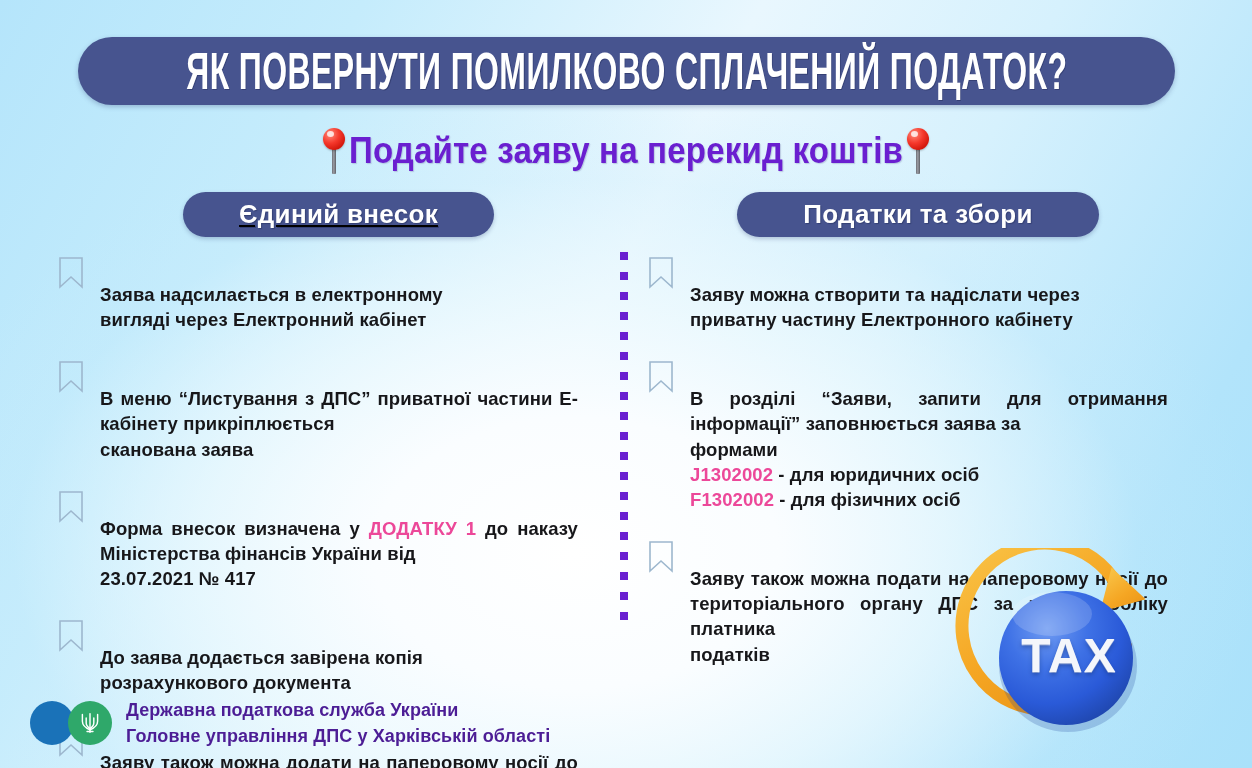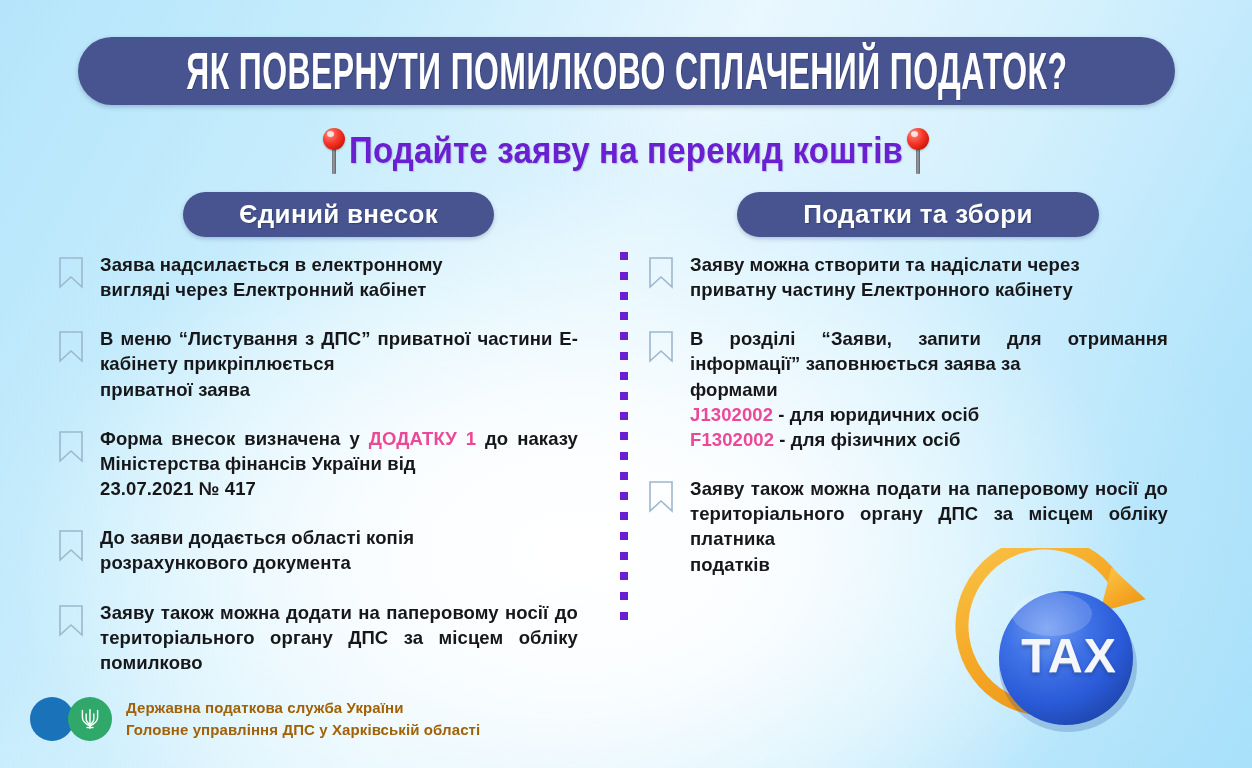--- a/index.html
+++ b/index.html
@@ -109,21 +109,21 @@
   .pill {
     position: absolute;
     height: 45px;
     background: #47548f;
     border-radius: 23px;
     display: flex;
     align-items: center;
     justify-content: center;
     box-shadow: 0 2px 4px rgba(40,55,110,0.26);
   }
-  .pill-left  { left: 183px; top: 192px; width: 311px; }
+  .pill-left  { left: 183px; top: 192px; width: 311px; text-decoration: underline; }
   .pill-right { left: 737px; top: 192px; width: 362px; }
   .pill-text {
     color: #ffffff;
     font-size: 26px;
     font-weight: 700;
     white-space: nowrap;
     letter-spacing: 0.3px;
     text-shadow: 1px 1px 1px rgba(20,30,70,0.35);
   }
 
@@ -164,20 +164,21 @@
 
   .item-body {
     flex: 1 1 auto;
     color: #17171a;
     font-size: 18.5px;
     line-height: 1.36;
     font-weight: 700;
     text-align: justify;
     text-justify: inter-word;
     letter-spacing: 0.1px;
+    margin-top: 30px;
   }
   .item-body .tail {
     text-align: left;
   }
   .accent { color: #ec4899; }
   .code-line { text-align: left; }
 
   
   .tax-logo {
     position: absolute;
@@ -229,22 +230,22 @@
     border-radius: 50%;
     background: #2fa86a;
     flex: 0 0 44px;
     margin-left: -6px;
     display: flex;
     align-items: center;
     justify-content: center;
   }
   .footer-text {
     margin-left: 14px;
-    color: #a16207;
-    font-size: 15px;
+    color: #4c1d95;
+    font-size: 18px;
     line-height: 1.46;
     font-weight: 700;
     letter-spacing: 0.1px;
   }
 </style>
 </head>
 <body>
 
 <div class="canvas">
 
@@ -290,21 +291,21 @@
     </div>
 
     <div class="item">
       <span class="bookmark">
         <svg viewBox="0 0 26 33" width="26" height="33" aria-hidden="true">
           <path d="M2 2 H24 V31 L13 21 L2 31 Z" fill="none" stroke="#9db7ce" stroke-width="1.6" stroke-linejoin="miter"></path>
         </svg>
       </span>
       <div class="item-body">
         <span>В меню “Листування з ДПС” приватної частини Е-кабінету прикріплюється</span>
-        <div class="tail">приватної заява</div>
+        <div class="tail">сканована заява</div>
       </div>
     </div>
 
     <div class="item">
       <span class="bookmark">
         <svg viewBox="0 0 26 33" width="26" height="33" aria-hidden="true">
           <path d="M2 2 H24 V31 L13 21 L2 31 Z" fill="none" stroke="#9db7ce" stroke-width="1.6" stroke-linejoin="miter"></path>
         </svg>
       </span>
       <div class="item-body">
@@ -313,21 +314,21 @@
       </div>
     </div>
 
     <div class="item">
       <span class="bookmark">
         <svg viewBox="0 0 26 33" width="26" height="33" aria-hidden="true">
           <path d="M2 2 H24 V31 L13 21 L2 31 Z" fill="none" stroke="#9db7ce" stroke-width="1.6" stroke-linejoin="miter"></path>
         </svg>
       </span>
       <div class="item-body">
-        <span>До заяви додається області копія</span>
+        <span>До заява додається завірена копія</span>
         <div class="tail">розрахункового документа</div>
       </div>
     </div>
 
     <div class="item">
       <span class="bookmark">
         <svg viewBox="0 0 26 33" width="26" height="33" aria-hidden="true">
           <path d="M2 2 H24 V31 L13 21 L2 31 Z" fill="none" stroke="#9db7ce" stroke-width="1.6" stroke-linejoin="miter"></path>
         </svg>
       </span>

